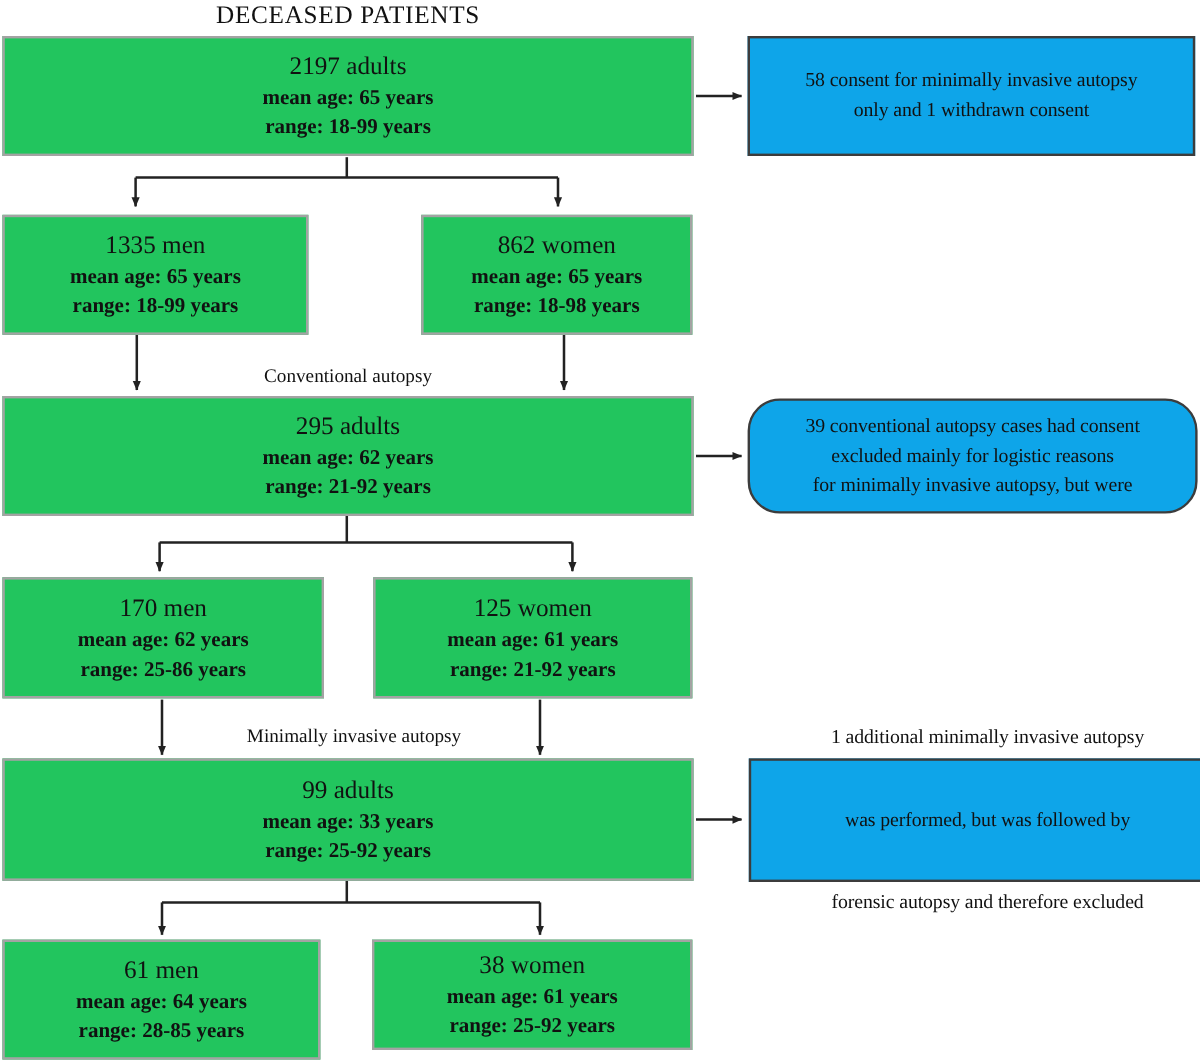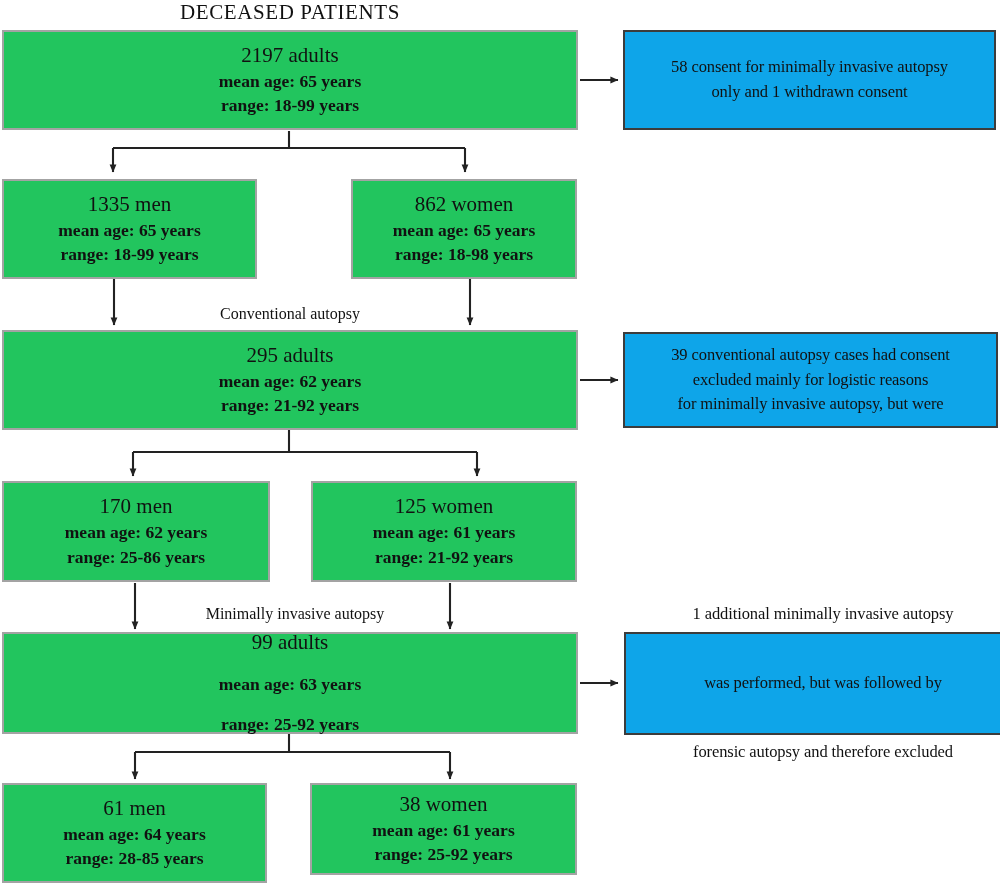--- a/index.html
+++ b/index.html
@@ -88,43 +88,43 @@
   </div>
 
   <div class="lbl stage" style="left:150px;top:305px;width:280px;">Conventional autopsy</div>
 
   <div class="box" style="left:2px;top:330px;width:576px;height:100px;">
     <div class="hd">295 adults</div>
     <div class="ln">mean age: 62 years</div>
     <div class="ln">range: 21-92 years</div>
   </div>
 
-  <div class="note" style="left:623px;top:332px;width:375px;height:96px;">
+  <div class="note" style="left:623px;top:332px;width:375px;height:96px;border-radius:27px;">
     <span class="ln">39 conventional autopsy cases had consent</span>
     <span class="ln">excluded mainly for logistic reasons</span>
     <span class="ln">for  minimally invasive autopsy, but were</span>
   </div>
 
   <div class="box" style="left:2px;top:481px;width:268px;height:101px;">
     <div class="hd">170 men</div>
     <div class="ln">mean age: 62 years</div>
     <div class="ln">range: 25-86 years</div>
   </div>
 
   <div class="box" style="left:311px;top:481px;width:266px;height:101px;">
     <div class="hd">125 women</div>
     <div class="ln">mean age: 61 years</div>
     <div class="ln">range: 21-92 years</div>
   </div>
 
   <div class="lbl stage" style="left:145px;top:605px;width:300px;">Minimally invasive autopsy</div>
 
-  <div class="box" style="left:2px;top:632px;width:576px;height:102px;gap:16px;">
+  <div class="box" style="left:2px;top:632px;width:576px;height:102px;">
     <div class="hd">99 adults</div>
-    <div class="ln">mean age: 63 years</div>
+    <div class="ln">mean age: 33 years</div>
     <div class="ln">range: 25-92 years</div>
   </div>
 
   <div class="note" style="left:624px;top:632px;width:398px;height:103px;gap:44px;">
     <span class="ln">1 additional minimally invasive autopsy</span>
     <span class="ln">was  performed, but was followed by</span>
     <span class="ln">forensic  autopsy and therefore excluded</span>
   </div>
 
   <div class="box" style="left:2px;top:783px;width:265px;height:100px;">

